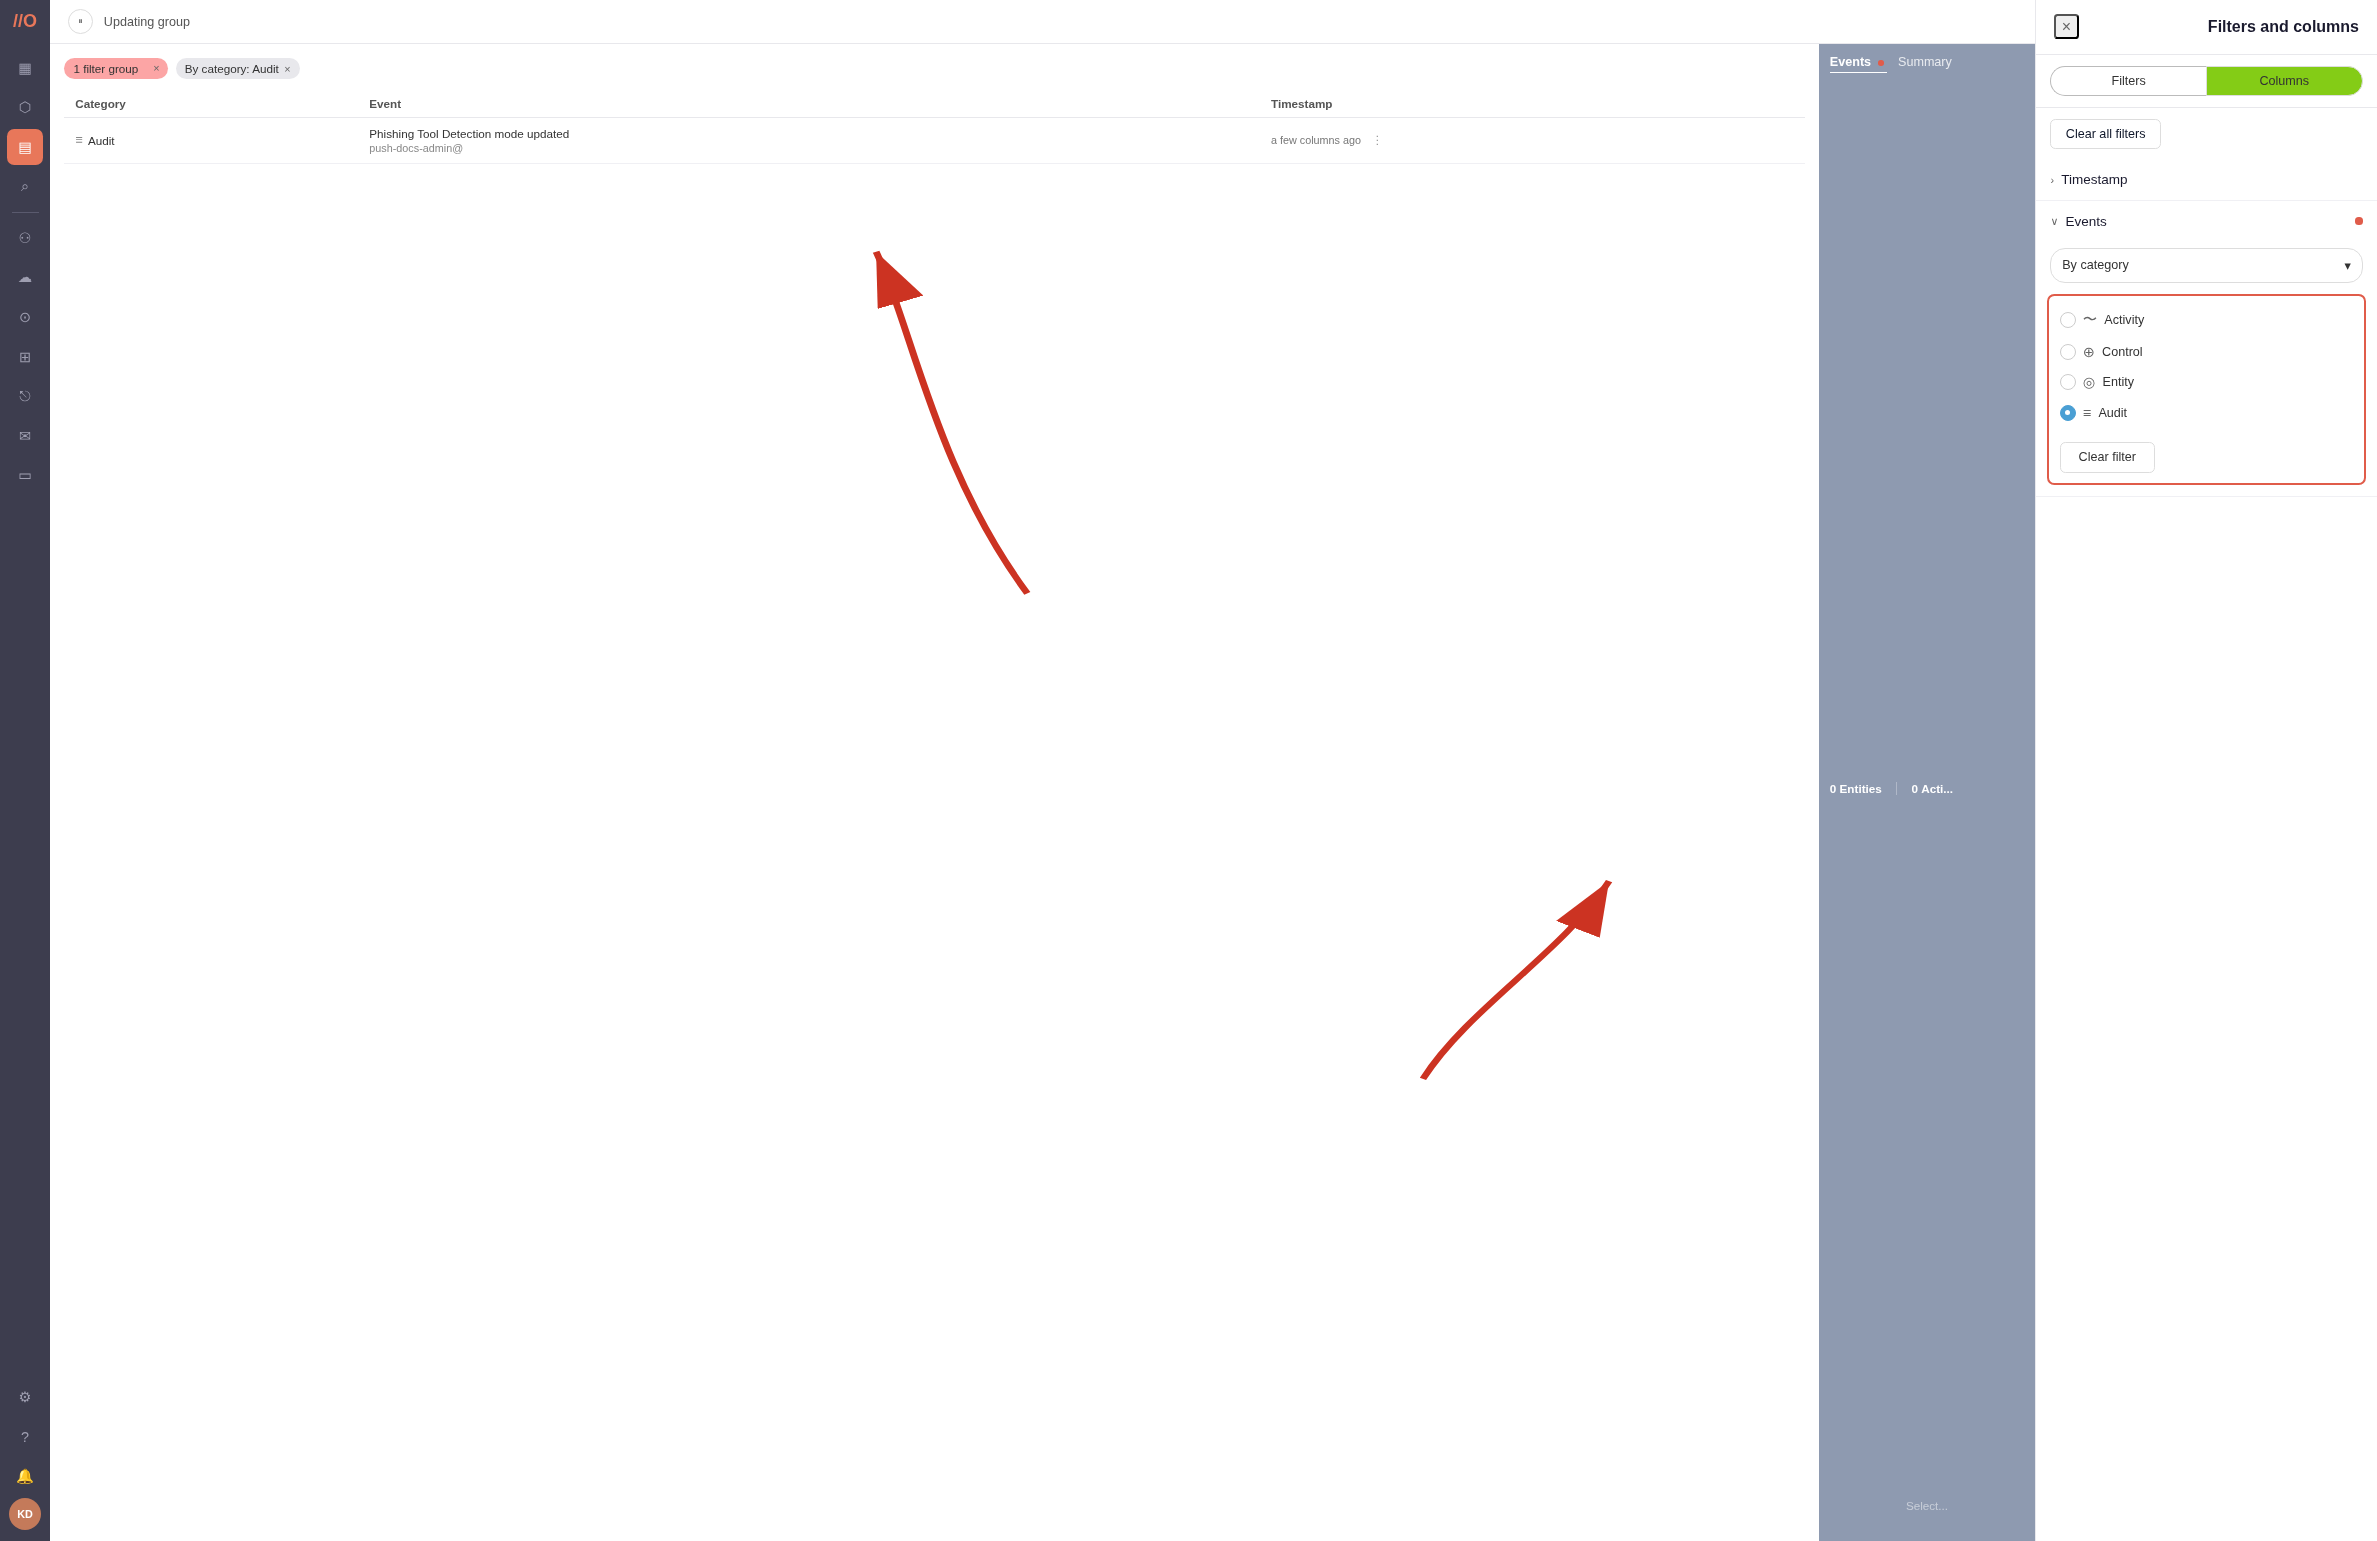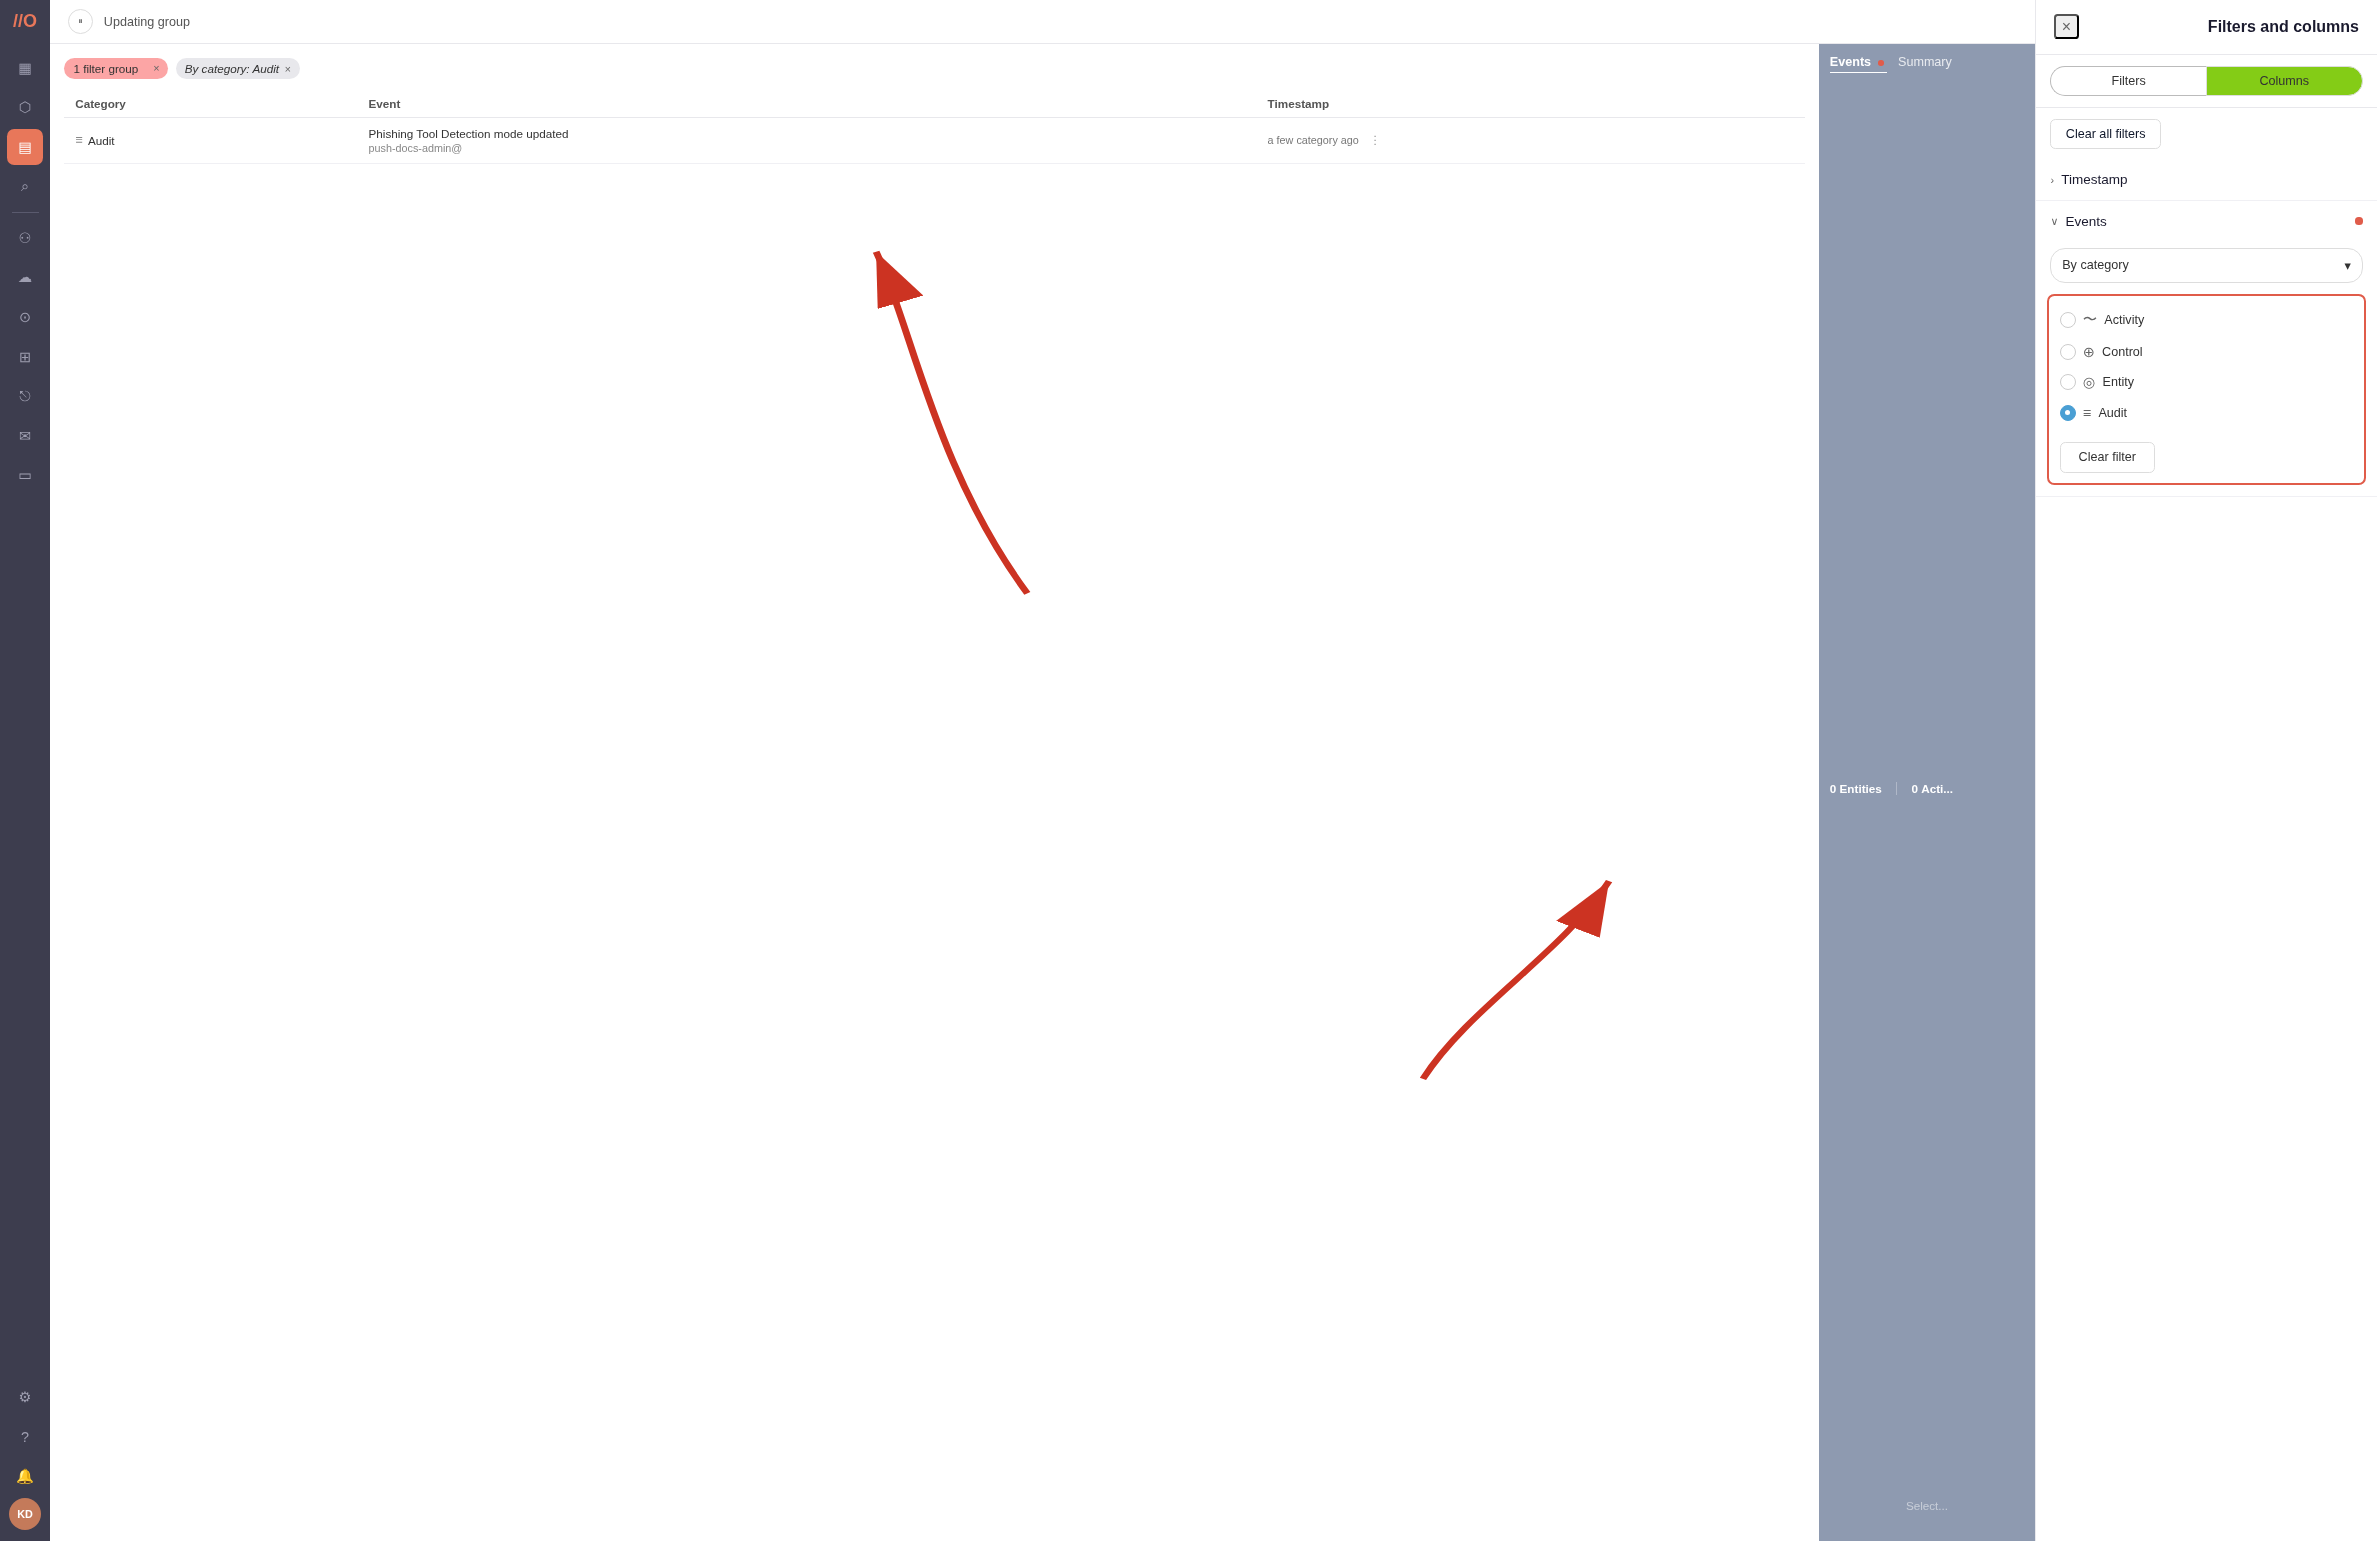--- a/index.html
+++ b/index.html
@@ -150,21 +150,20 @@
       color: #333;
     }
     .filter-group-tag .close { cursor: pointer; color: #666; font-size: 10.8px; margin-left: 1.8px; }
     .filter-tag {
       display: flex; align-items: flex-end; gap: 3.6px;
       background: #e8e8ec;
       border-radius: 14.4px;
       padding: 3.6px 9px;
       font-size: 11.7px;
       color: #333;
-      font-style: italic;
     }
     .filter-tag .close { cursor: pointer; color: #666; font-size: 10.8px; margin-left: 1.8px; }
 
     
     .events-table {
       width: 100%;
       border-collapse: collapse;
       font-size: 11.7px;
     }
     .events-table th {
@@ -518,21 +517,21 @@
                   <span>Audit</span>
                 </div>
               </td>
               <td>
                 <div class="event-cell">
                   <span>Phishing Tool Detection mode updated</span>
                   <span class="event-sub">push-docs-admin@</span>
                 </div>
               </td>
               <td>
-                <span class="timestamp-cell">a few category ago</span>
+                <span class="timestamp-cell">a few columns ago</span>
                 <span class="more-btn" style="margin-left: 7.2px;">⋮</span>
               </td>
             </tr>
           </tbody>
         </table>
       </div>
 
       <div class="summary-panel">
         <div class="summary-tabs">
           <div class="summary-tab active">

